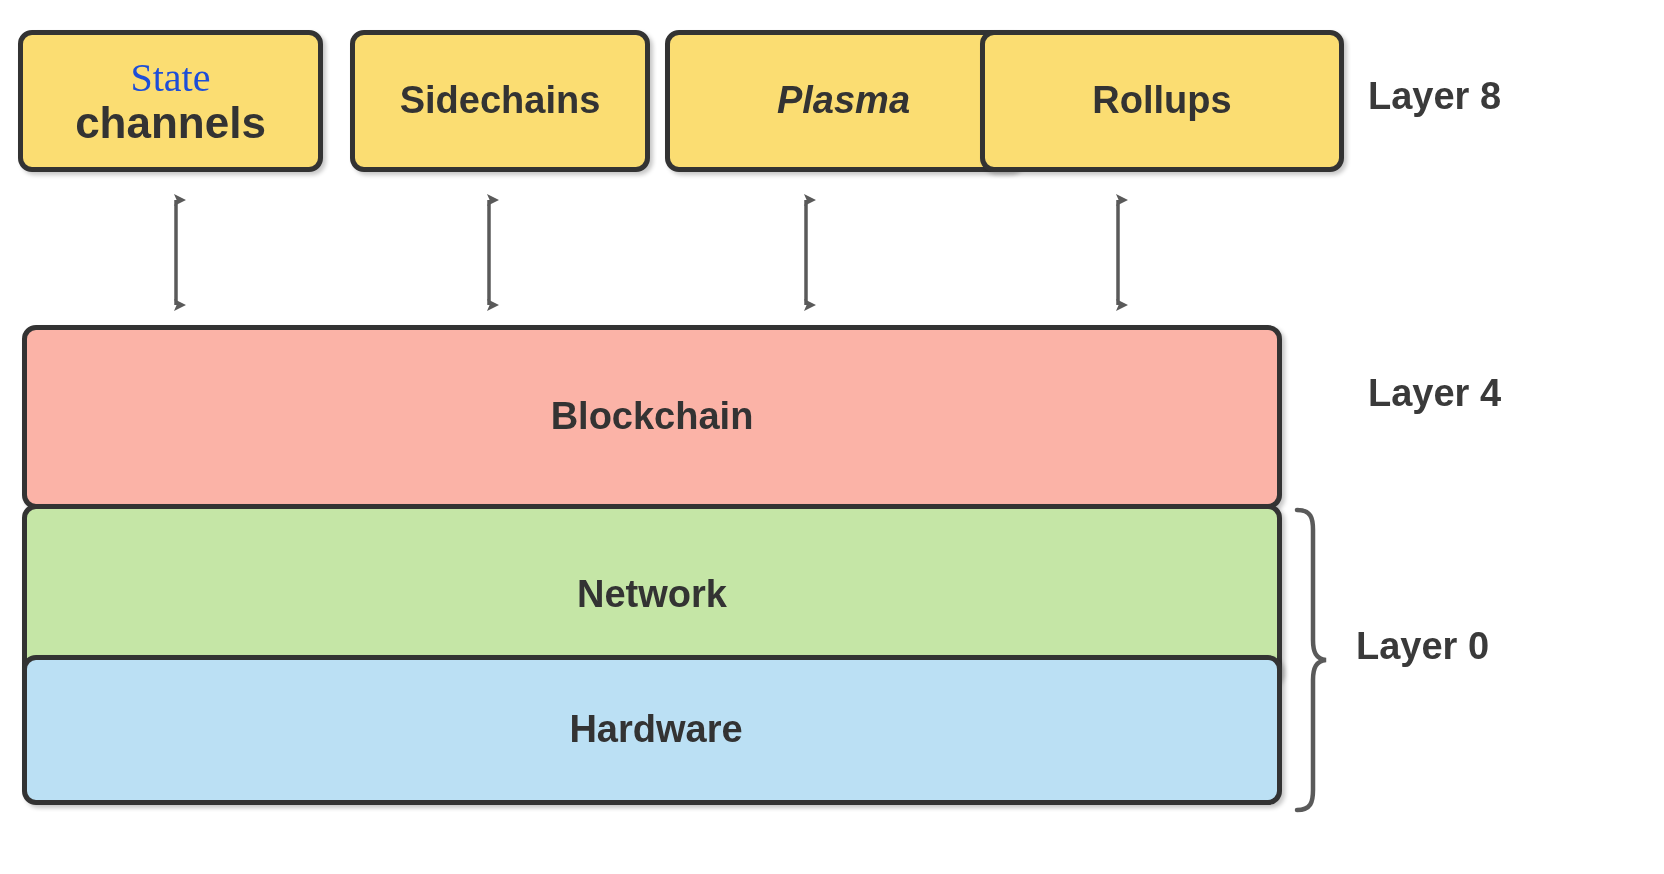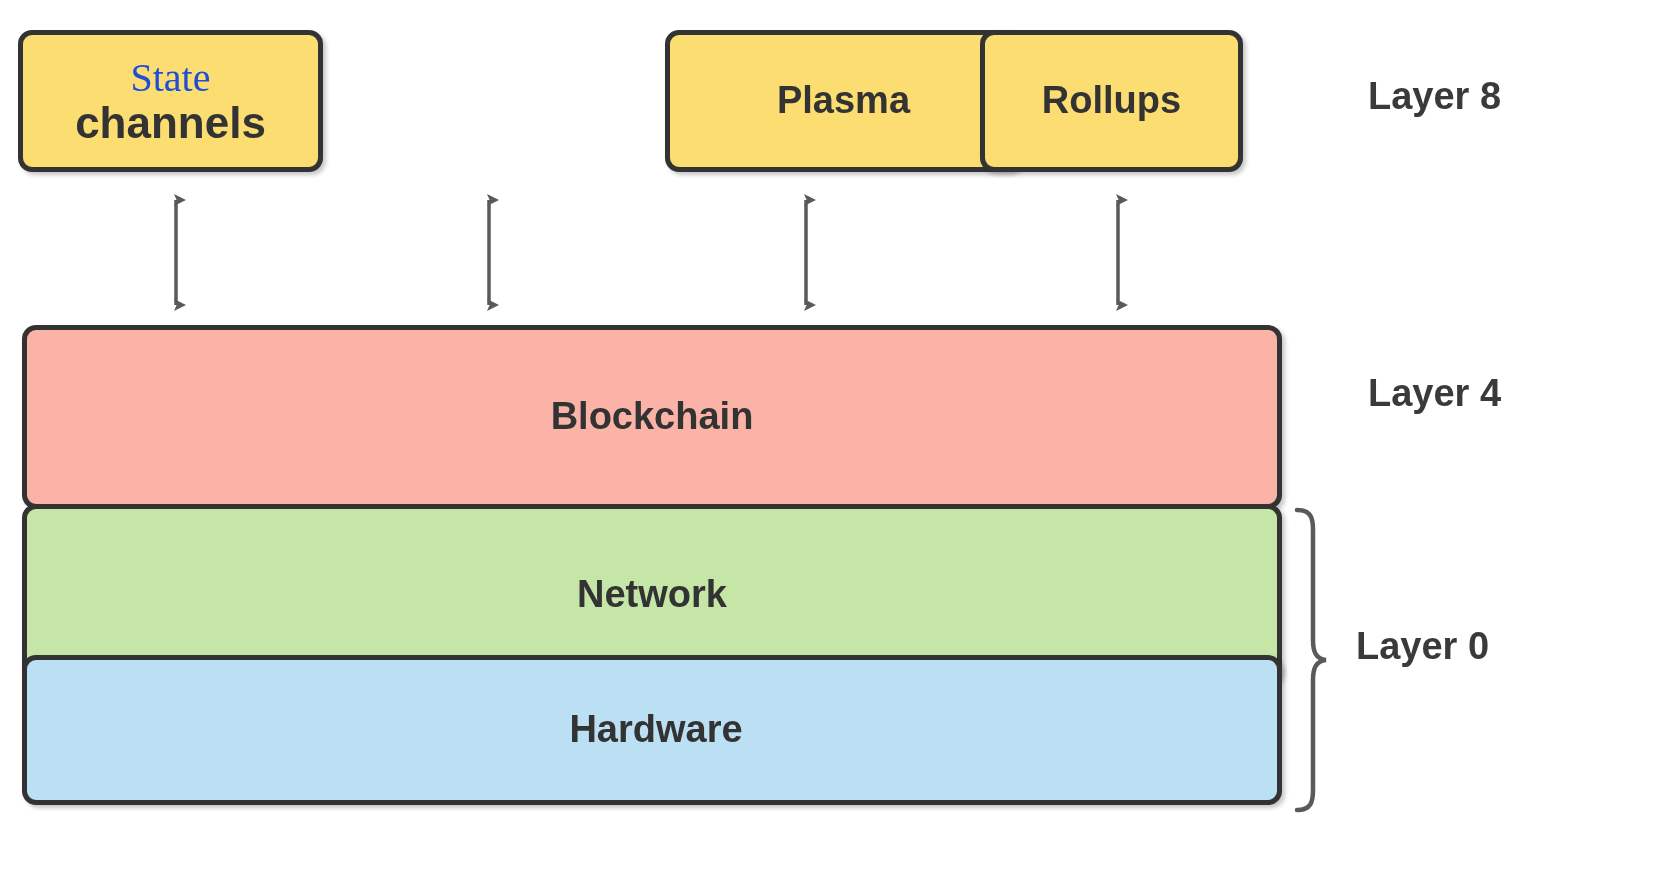--- a/index.html
+++ b/index.html
@@ -34,22 +34,22 @@
 
   
   .l2 {
     top: 30px;
     height: 142px;
     background: #fbdd72;
     font-size: 38px;
   }
   #node-state-channels { left: 18px;   width: 305px; }
   #node-sidechains     { left: 350px;  width: 300px; }
-  #node-plasma         { left: 665px;  width: 357px; }
-  #node-rollups        { left: 980px;  width: 263px; }
+  #node-plasma         { left: 665px;  width: 357px; font-style: italic; }
+  #node-rollups        { left: 980px;  width: 364px; }
 
   
   .serif-word {
     font-family: "Liberation Serif", serif;
     font-weight: normal;
     font-size: 40px;
     display: block;
     color: #1d4ed8;
   }
   .sans-word {
@@ -94,20 +94,23 @@
 
 <div id="canvas">
 
   <div class="node l2" id="node-state-channels">
     <div>
       <span class="serif-word">State</span>
       <span class="sans-word">channels</span>
     </div>
   </div>
 
+  <div class="node l2" id="node-sidechains">
+    <span>Sidechains</span>
+  </div>
 
   <div class="node l2" id="node-plasma">
     <span>Plasma</span>
   </div>
 
   <div class="node l2" id="node-rollups">
     <span>Rollups</span>
   </div>
 
   <div class="node bar" id="node-blockchain">

